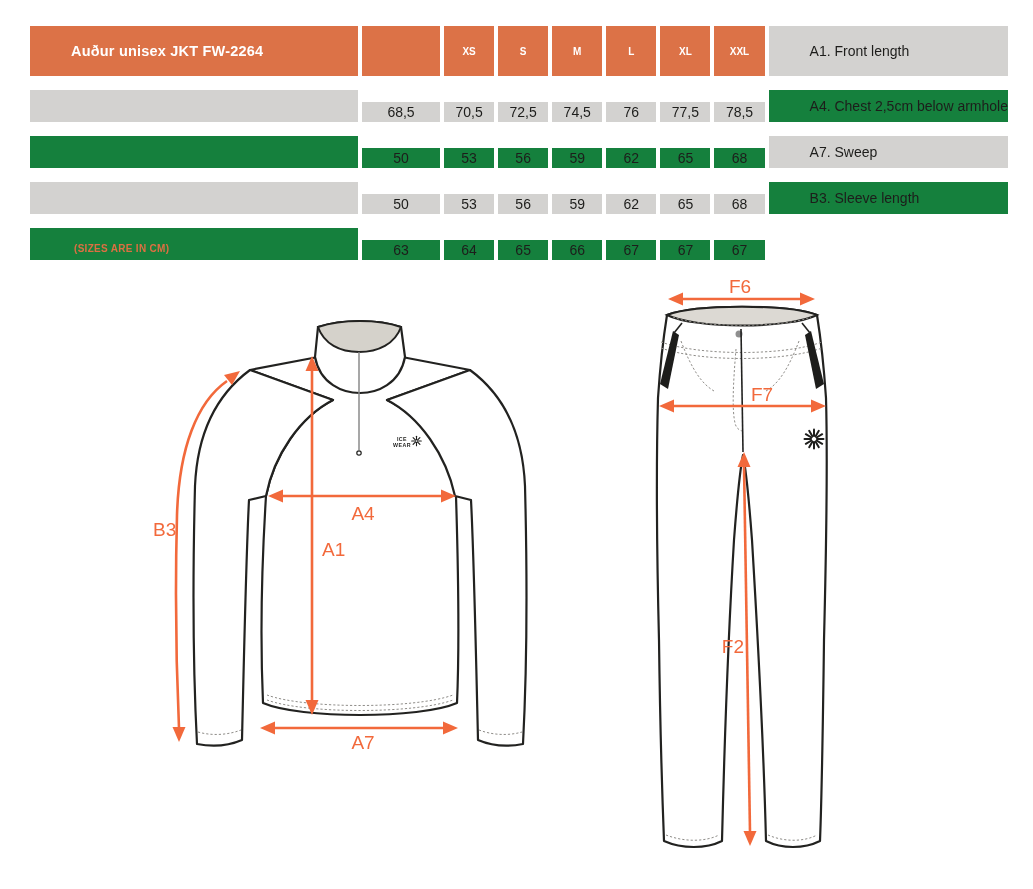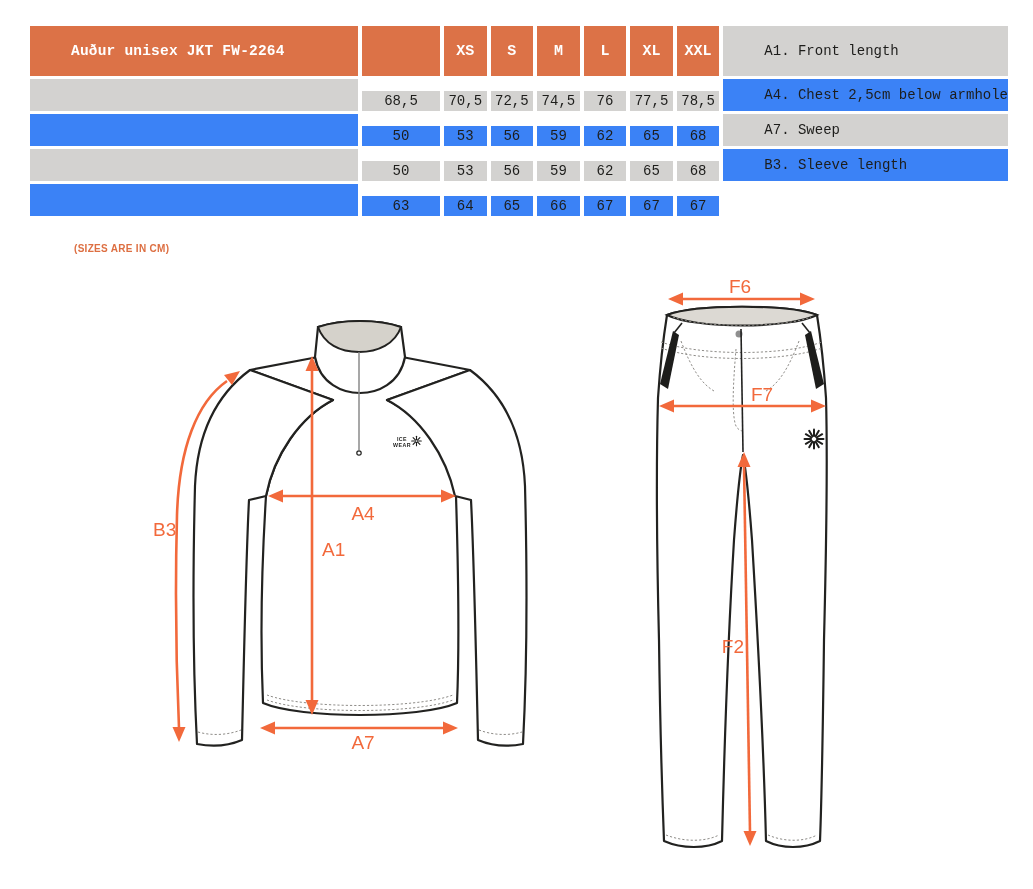--- a/index.html
+++ b/index.html
@@ -2,28 +2,28 @@
 <html><head>
 <meta charset="utf-8">
 <style>
   html,body{margin:0;padding:0;background:#fff;}
   .page{position:relative;width:1033px;height:889px;background:#ffffff;overflow:hidden;
         font-family:"Liberation Sans",sans-serif;}
   
   .tbl{position:absolute;left:30px;top:26px;width:978px;display:grid;
        grid-template-columns:328px 78px repeat(7,1fr);
        grid-template-rows:50px repeat(4,32px);
-       gap:3px 4px;background:#ffffff;font-family:Liberation Mono, monospace;}
+       gap:14px 4px;background:#ffffff;}
   .c{display:flex;align-items:center;justify-content:center;white-space:nowrap;}
-  .head{background:#DC7247;color:#ffffff;font-weight:bold;font-size:15px;}
+  .head{background:#DC7247;color:#ffffff;font-weight:bold;font-size:10px;}
   .head.title{justify-content:flex-start;padding-left:41px;font-size:14.5px;letter-spacing:.2px;}
   .lbl{justify-content:flex-start;padding-left:41px;font-size:14px;color:#1d1d1b;}
   .num{font-size:14px;color:#1d1d1b;margin-top:12px;}
   .r0{background:#D3D2D0;text-align:center;}
-  .r1{background:#3b82f6;}
+  .r1{background:#15803d;}
   
   .note{position:absolute;left:74px;top:243px;color:#DD6F42;font-size:10px;
         font-weight:bold;letter-spacing:.3px;}
   
   .diag{position:absolute;left:0;top:270px;width:1033px;height:619px;}
   .outline{fill:#ffffff;stroke:#222220;stroke-width:2.2;stroke-linejoin:round;}
   .seam{fill:none;stroke:#222220;stroke-width:1.6;stroke-linejoin:round;}
   .stitch{fill:none;stroke:#8f8d89;stroke-width:1;stroke-dasharray:2.2 2;}
   .arrowline{fill:none;stroke:#F2693B;stroke-width:2.6;}
   .arrowhead{fill:#F2693B;stroke:none;}

